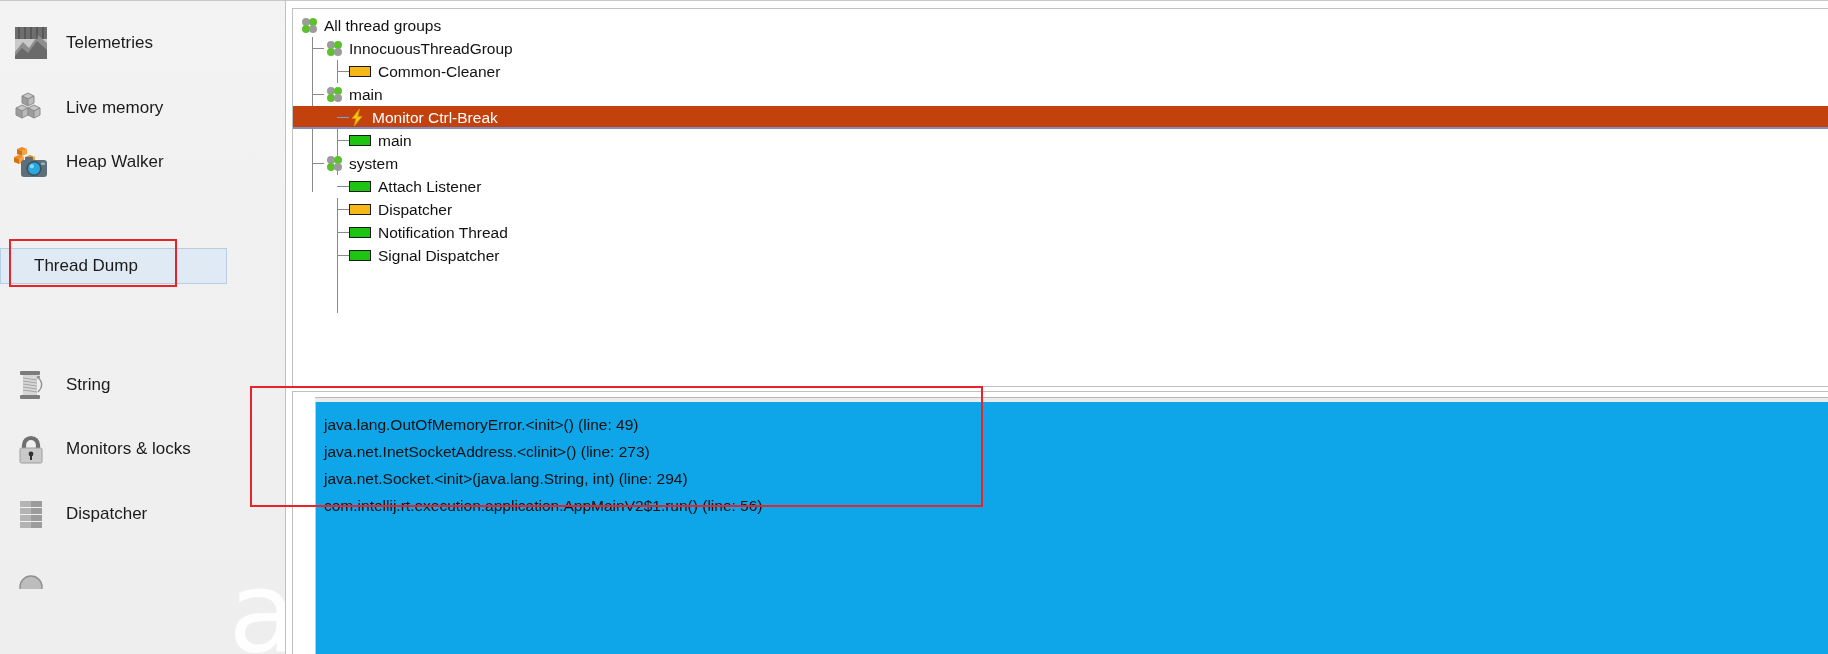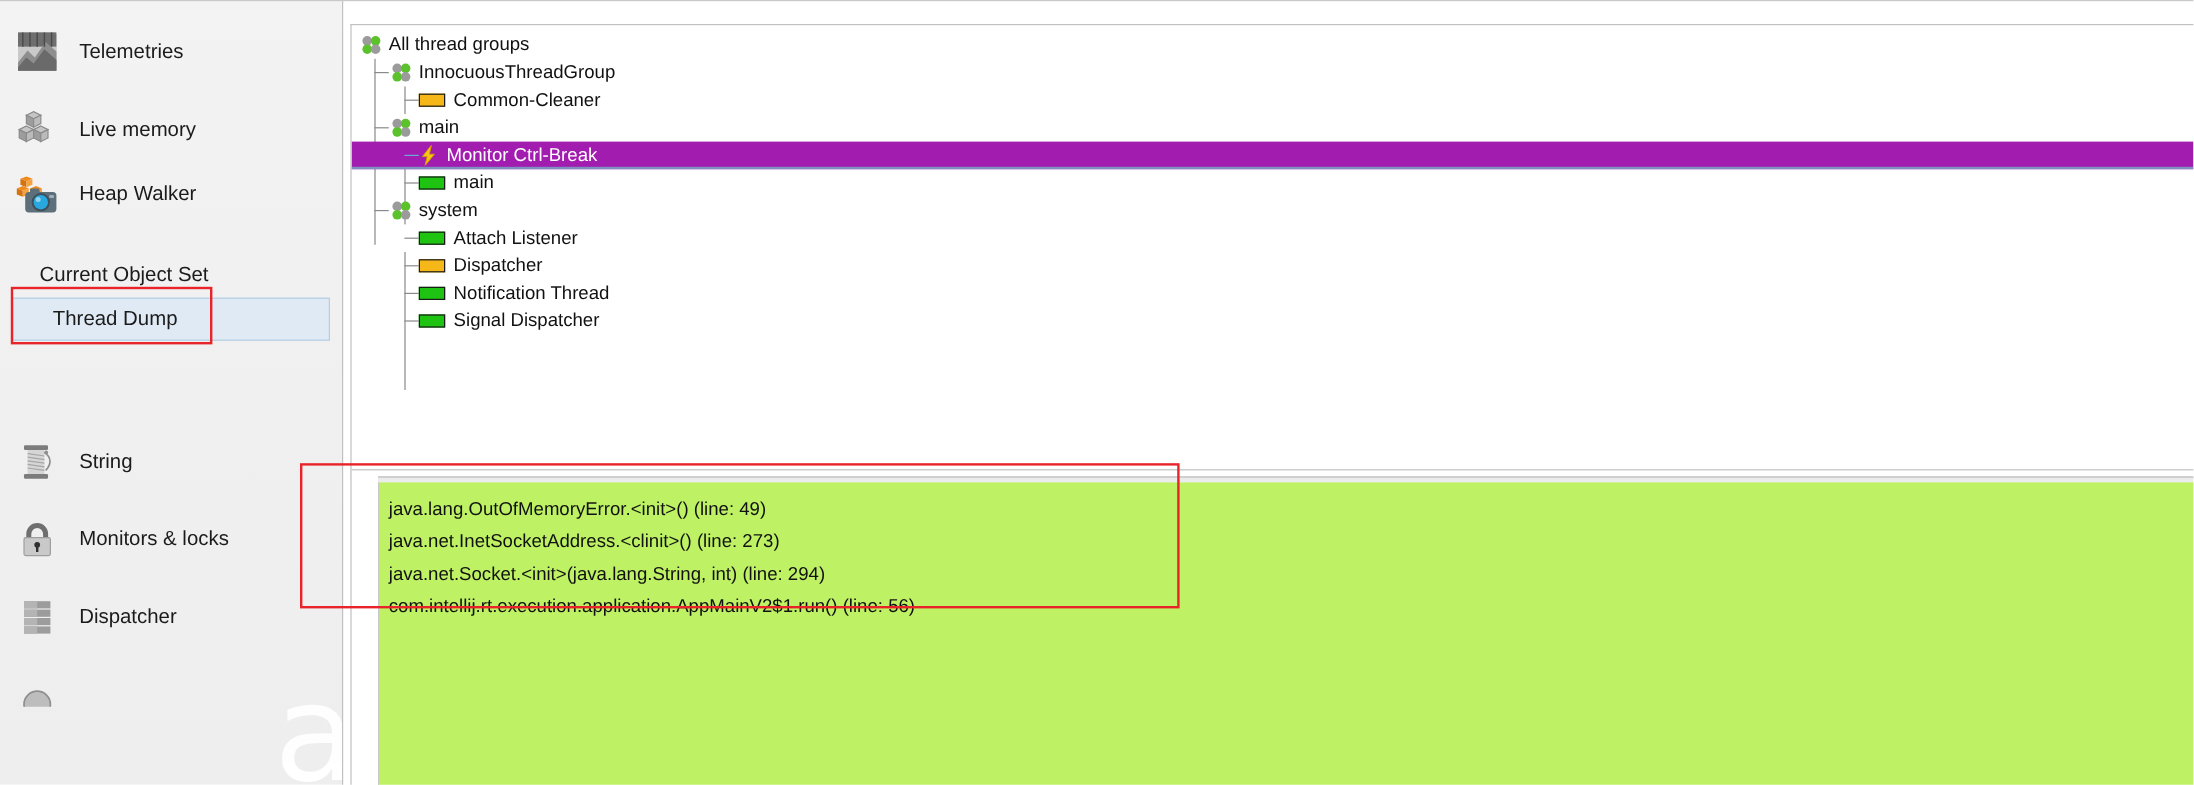--- a/index.html
+++ b/index.html
@@ -41,40 +41,40 @@
     font-size:17px;color:#1b1b1b;margin-left:12px;white-space:nowrap;
   }
   
   .side-head{
     position:absolute;left:0;width:285px;height:30px;display:flex;align-items:center;
   }
   .side-head span{font-size:17px;color:#1b1b1b;margin-left:33px;}
 
   
   .side-sel{
-    position:absolute;left:0;top:247px;width:265px;height:36px;
+    position:absolute;left:0;top:247px;width:227px;height:36px;
     background:#dfeaf4;border:1px solid #b6cde2;box-sizing:border-box;
-    display:flex;align-items:center;margin-left:10px;
+    display:flex;align-items:center;
   }
   .side-sel span{font-size:17px;color:#1b1b1b;margin-left:33px;}
 
   
   .redbox{position:absolute;border:2px solid #e8232a;box-sizing:border-box;pointer-events:none;}
 
   
   #right{position:relative;flex:1 1 auto;height:654px;background:#fff;border-top:1px solid #c8c8c8;box-sizing:border-box;}
   .vsplit{position:absolute;left:0;top:0;width:1px;height:654px;background:#c0c0c0;}
   .treepane{
     position:absolute;left:7px;top:7px;right:0;height:379px;
     border:1px solid #c0c0c0;border-right:none;box-sizing:border-box;
-    background:#ffffff;overflow:hidden;margin-top:12px;
+    background:#ffffff;overflow:hidden;
   }
   .tree{position:absolute;left:0;top:5px;right:0;}
   .trow{position:relative;height:23px;display:flex;align-items:center;white-space:nowrap;}
-  .trow.sel{background:#a21caf;}
+  .trow.sel{background:#c2410c;}
   .trow.sel .tlabel{color:#ffffff;}
   .trow.sel::after{content:"";position:absolute;left:0;right:0;bottom:0;height:2px;background:#7f8fc0;}
   .tindent{flex:0 0 auto;}
   .tlabel{font-size:15.5px;color:#111;margin-left:7px;}
 
   
   .tline{position:absolute;background:#8a8a8a;}
 
   
   .grp{width:15px;height:15px;position:relative;flex:0 0 15px;}
@@ -93,21 +93,21 @@
   .bolt{width:16px;height:17px;flex:0 0 16px;position:relative;}
 
   
   .stackpane{
     position:absolute;left:7px;top:390px;right:0;height:264px;
     background:#ffffff;box-sizing:border-box;
     border-left:1px solid #c0c0c0;
   }
   .stack-topline{position:absolute;left:0;right:0;top:0;height:1px;background:#c0c0c0;}
   .stack-grip{position:absolute;left:22px;right:0;top:6px;height:5px;border-top:1px solid #b9b9b9;border-bottom:1px solid #d9d9d9;background:#ececec;}
-  .stack-inner{position:absolute;left:22px;right:0;top:11px;bottom:0;background:#bef264;border-left:1px solid #c7c7c7;}
+  .stack-inner{position:absolute;left:22px;right:0;top:11px;bottom:0;background:#0ea5e9;border-left:1px solid #c7c7c7;}
   .srow{font-size:15.5px;color:#111;height:27px;line-height:27px;padding-left:8px;white-space:nowrap;}
 </style>
 </head>
 <body>
 
 <div id="app">
 
   <div id="sidebar">
 
     <div class="watermark">а</div>
@@ -163,23 +163,20 @@
           <rect x="12" y="12" width="8" height="4" rx="1.4" fill="#5d6f7b"></rect>
           <circle cx="21" cy="23.5" r="7.6" fill="#3e4f59"></circle>
           <circle cx="21" cy="23.5" r="6" fill="#29a8e0"></circle>
           <circle cx="18.8" cy="21.3" r="2.1" fill="#8fd6f2"></circle>
           <rect x="28" y="17.5" width="4" height="2.6" rx="1" fill="#9fb0ba"></rect>
         </svg>
       </div>
       <div class="side-lb">Heap Walker</div>
     </div>
 
-    <div class="side-head" style="top:213px">
-      <span>Current Object Set</span>
-    </div>
 
     <div class="side-sel">
       <span>Thread Dump</span>
     </div>
     <div class="redbox" style="left:9px;top:238px;width:168px;height:48px;"></div>
 
 
     <div class="side-item" style="top:352px">
       <div class="side-ico">
         <svg width="34" height="34" viewBox="0 0 34 34">

